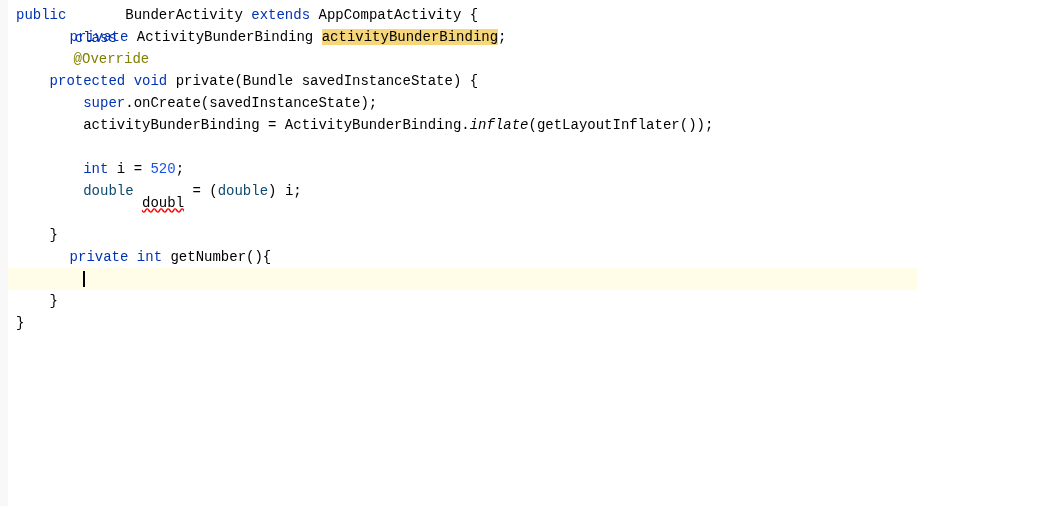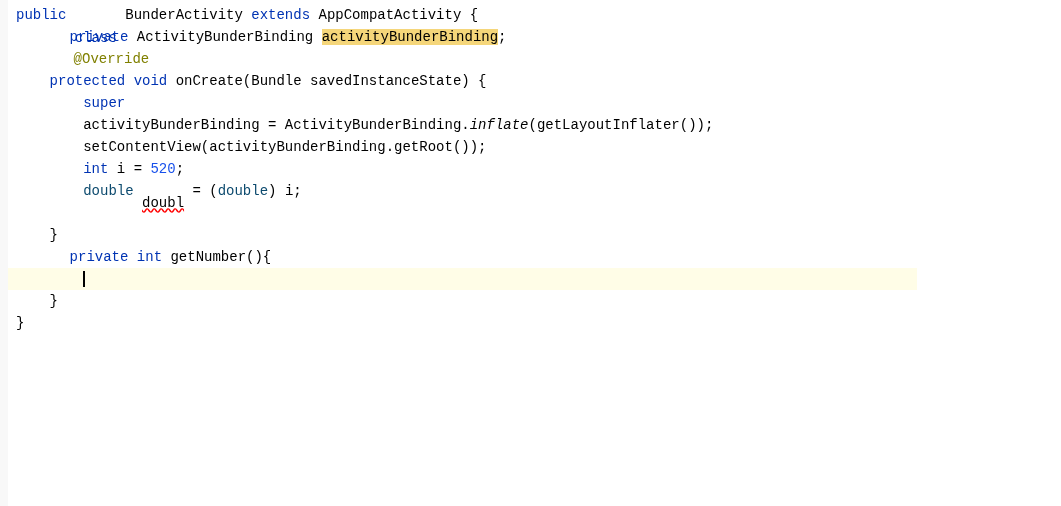--- a/index.html
+++ b/index.html
@@ -102,33 +102,33 @@
 
       <div class="code-line">
         <span class="plain">    </span><span class="kw-private">private </span><span class="plain">ActivityBunderBinding </span><span class="highlight-var">activityBunderBinding</span><span class="plain">;</span>
       </div>
 
       <div class="code-line">
         <span class="plain">    </span><span class="annotation">@Override</span>
       </div>
 
       <div class="code-line">
-        <span class="plain">    </span><span class="kw-protected">protected </span><span class="kw-void">void </span><span class="plain">onCreate(Bundle savedInstanceState) {</span>
+        <span class="plain">    </span><span class="kw-protected">protected </span><span class="kw-void">void </span><span class="plain">private(Bundle savedInstanceState) {</span>
       </div>
 
       <div class="code-line">
-        <span class="plain">        </span><span class="kw-super">super</span>
+        <span class="plain">        </span><span class="kw-super">super</span><span class="plain">.onCreate(savedInstanceState);</span>
       </div>
 
       <div class="code-line">
         <span class="plain">        </span><span class="plain">activityBunderBinding = ActivityBunderBinding.</span><span class="method-call">inflate</span><span class="plain">(getLayoutInflater());</span>
       </div>
 
       <div class="code-line">
-        <span class="plain">        </span><span class="plain">setContentView(activityBunderBinding.getRoot());</span>
+        <span class="plain">        </span>
       </div>
 
       <div class="code-line">
         <span class="plain">        </span><span class="kw-int">int </span><span class="plain">i = </span><span class="number">520</span><span class="plain">;</span>
       </div>
 
       <div class="code-line">
         <span class="plain">        </span><span class="kw-double">double </span><span class="squiggle">doubl</span><span class="plain"> = (</span><span class="kw-double">double</span><span class="plain">) i;</span>
       </div>
 

